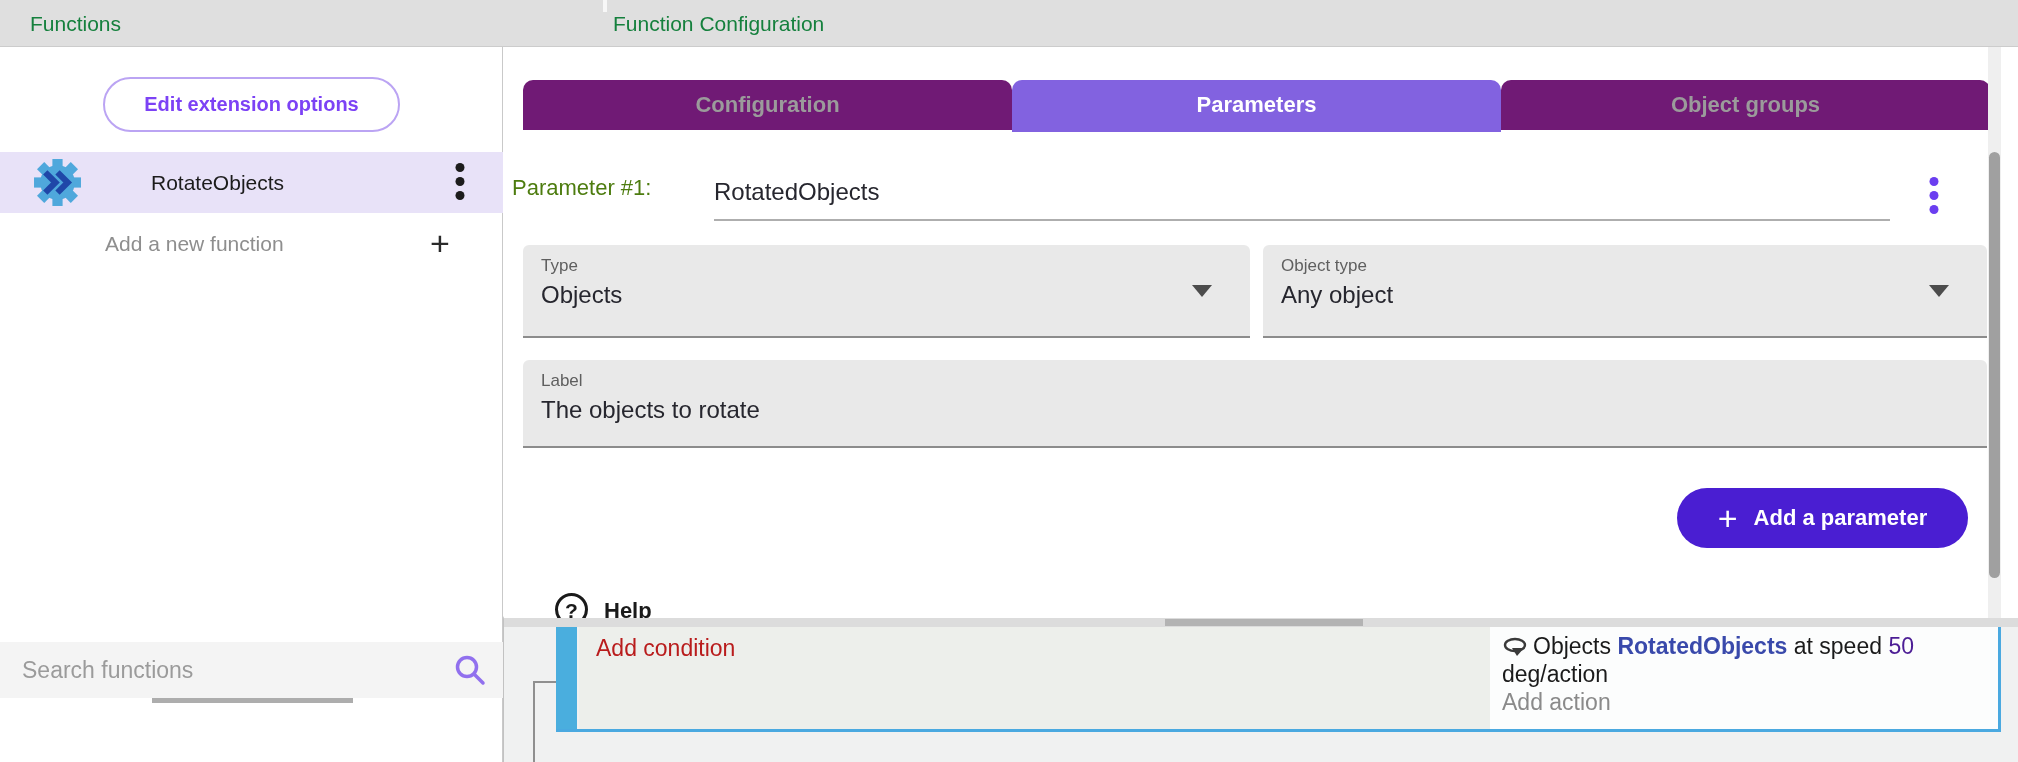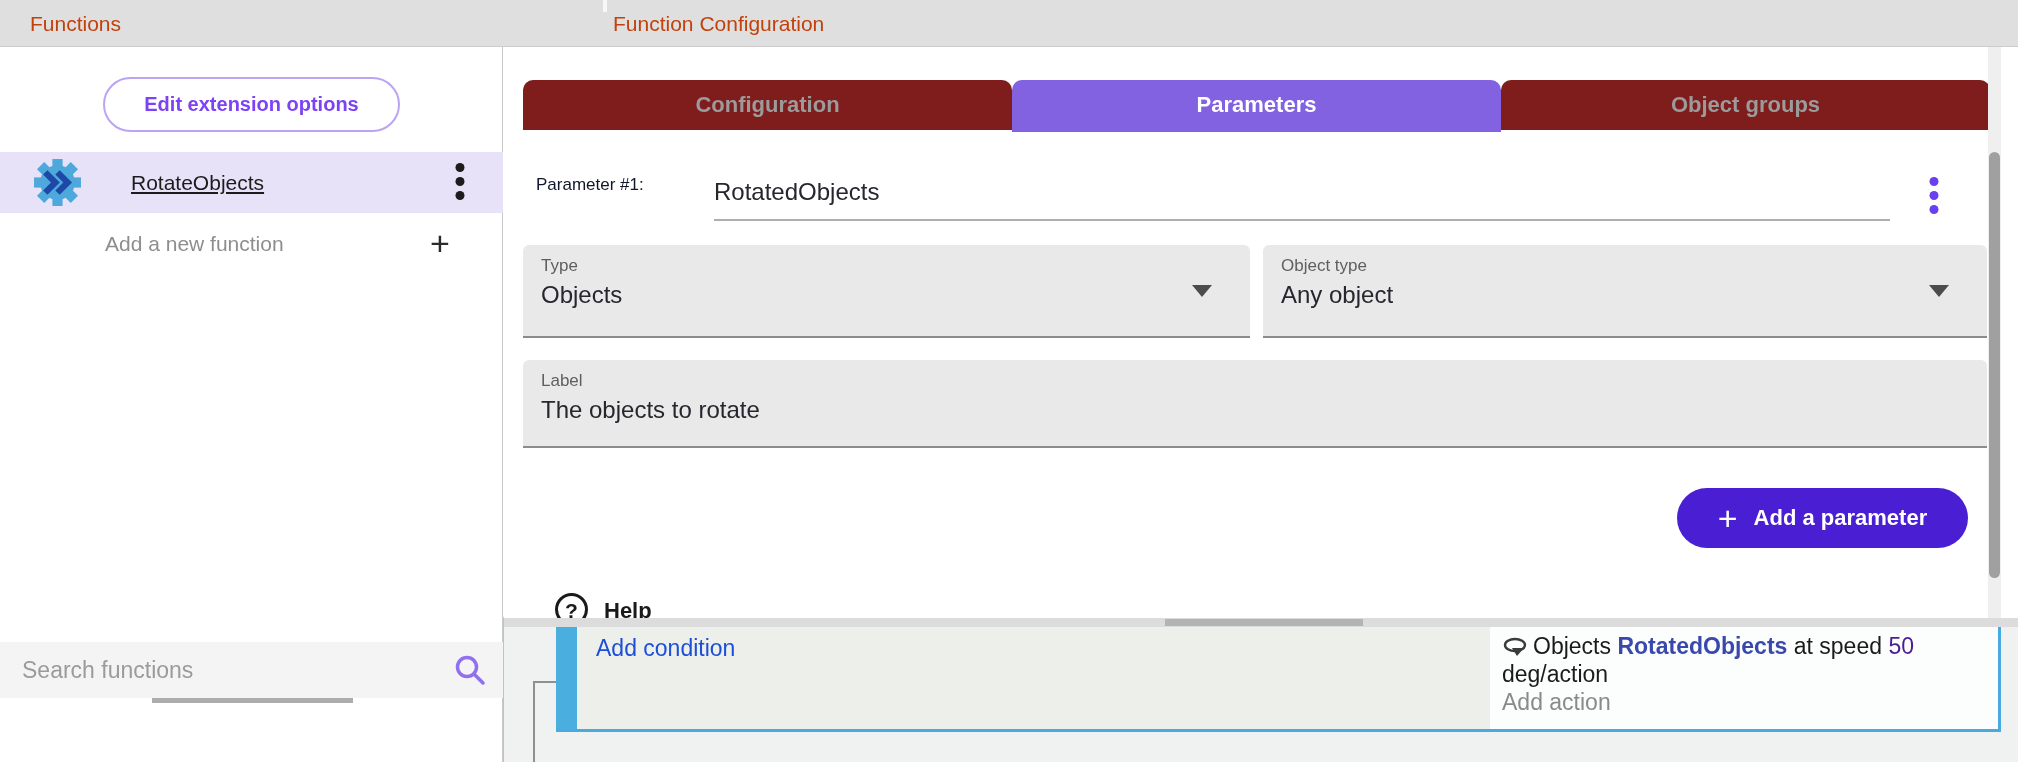--- a/index.html
+++ b/index.html
@@ -5,37 +5,37 @@
   * { margin:0; padding:0; box-sizing:border-box; }
   html,body { width:2018px; height:762px; }
   body {
     position:relative; overflow:hidden; background:#ffffff;
     font-family:"Liberation Sans", sans-serif; color:#26262e;
   }
   
   .top-header { position:absolute; left:0; top:0; width:2018px; height:47px;
     background:#dfdfdf; border-bottom:1px solid #cccccc; }
   .hdr-title { position:absolute; top:0; height:47px; line-height:47px;
-    font-size:21px; font-weight:500; color:#c2410c; white-space:nowrap; }
+    font-size:21px; font-weight:500; color:#15803d; white-space:nowrap; }
   .hdr-left  { left:30px; }
   .hdr-right { left:613px; }
   .hdr-sep { position:absolute; left:603px; top:0; width:4px; height:12px; background:#f7f7f7; }
 
   
   .sidebar { position:absolute; left:0; top:47px; width:503px; height:715px;
     background:#ffffff; border-right:1px solid #c9c9c9; }
   .edit-btn { position:absolute; left:103px; top:30px; width:297px; height:55px;
     border:2px solid #bba4f3; border-radius:30px; background:#fff;
     color:#7c42f5; font-weight:bold; font-size:20px; line-height:51px;
     text-align:center; cursor:pointer; }
   .fn-row { position:absolute; left:0; top:105px; width:503px; height:61px;
     background:#e8e2f8; }
   .fn-icon { position:absolute; left:33px; top:6px; width:49px; height:49px; }
-  .fn-name { position:absolute; left:131px; top:0; height:61px; line-height:61px;
-    font-size:21px; color:#1c1c1c;text-decoration:underline; }
+  .fn-name { position:absolute; left:151px; top:0; height:61px; line-height:61px;
+    font-size:21px; color:#1c1c1c; }
   .kebab { position:absolute; width:24px; height:44px; cursor:pointer; }
   .kebab i { position:absolute; left:50%; transform:translateX(-50%);
     border-radius:50%; display:block; }
   .kebab-dark { left:448px; top:9px; }
   .kebab-dark i { width:9px; height:9px; background:#1c1c1c; }
   .kebab-dark i:nth-child(1){top:2px} .kebab-dark i:nth-child(2){top:16px} .kebab-dark i:nth-child(3){top:30px}
   .add-fn-row { position:absolute; left:0; top:171px; width:528px; height:52px; cursor:pointer; }
   .add-fn-label { position:absolute; left:105px; top:0; height:52px; line-height:52px;
     font-size:21px; color:#8e8e8e; }
   .plus-glyph { position:absolute; left:430px; top:0; height:52px; line-height:50px;
@@ -53,24 +53,24 @@
   .behaviors span { position:absolute; left:22px; top:14px; font-size:23px;
     font-weight:500; color:#161616; }
   .sidebar-vthumb { position:absolute; left:503px; top:614px; width:10px; height:148px;
     background:#c2c2c2; border-radius:5px 5px 0 0; }
 
   
   .config { position:absolute; left:504px; top:47px; width:1484px; height:571px;
     background:#ffffff; overflow:hidden; }
   .tabbar { position:absolute; left:19px; top:33px; width:1467px; height:50px; display:flex; }
   .tab { flex:1 1 0; height:50px; line-height:50px; text-align:center;
-    font-size:22px; font-weight:bold; color:#9b9b9b; background:#7f1d1d;
+    font-size:22px; font-weight:bold; color:#9b9b9b; background:#701a75;
     border-radius:10px 10px 0 0; cursor:pointer; }
   .tab.active { background:#8262e0; color:#ffffff; height:52px; }
-  .param-label { position:absolute; left:32px; top:128px; font-size:17px; color:#0f172a; }
+  .param-label { position:absolute; left:8px; top:128px; font-size:22px; color:#4d7c0f; }
   .param-name-wrap { position:absolute; left:210px; top:118px; width:1176px; height:56px;
     border-bottom:2px solid #aeaeae; }
   .param-name-input { width:100%; height:100%; border:none; outline:none; background:transparent;
     font-size:24px; color:#26262e; font-family:"Liberation Sans",sans-serif; }
   .kebab-purple { left:1418px; top:130px; }
   .kebab-purple i { width:9px; height:9px; background:#6b3ef0; }
   .kebab-purple i:nth-child(1){top:0} .kebab-purple i:nth-child(2){top:14px} .kebab-purple i:nth-child(3){top:28px}
   .filled-field { position:absolute; background:#e9e9e9; border-radius:6px 6px 0 0;
     border-bottom:2px solid #8c8c8c; cursor:pointer; }
   .ff-label { position:absolute; left:18px; top:11px; font-size:17px; color:#5f5f5f; }
@@ -101,21 +101,21 @@
   .events-divider { position:absolute; left:0; top:0; width:1514px; height:9px; background:#dcdcdc; }
   .events-hthumb { position:absolute; left:661px; top:1px; width:198px; height:7px; background:#b3b3b3; }
   .tree-v { position:absolute; left:29px; top:63px; width:2px; height:81px; background:#8f8f8f; }
   .tree-h { position:absolute; left:29px; top:63px; width:24px; height:2px; background:#8f8f8f; }
   .event { position:absolute; left:52px; top:9px; width:1445px; height:105px;
     border-bottom:3px solid #4aa9e0; }
   .drag-handle { position:absolute; left:0; top:0; width:21px; height:102px;
     background:#4aaede; cursor:grab; }
   .cond-cell { position:absolute; left:23px; top:0; width:911px; height:102px;
     background:#edefeb; cursor:pointer; }
-  .cond-cell span { position:absolute; left:17px; top:8px; font-size:23px; color:#1d4ed8; }
+  .cond-cell span { position:absolute; left:17px; top:8px; font-size:23px; color:#b91c1c; }
   .act-cell { position:absolute; left:934px; top:0; width:511px; height:102px;
     background:#fcfdfd; border-right:3px solid #4aa9e0; padding:5px 0 0 12px;
     font-size:23px; line-height:28px; color:#1a1a1a; }
   .act-line1 { white-space:nowrap; cursor:pointer; }
   .act-obj { font-weight:bold; color:#3949ab; }
   .act-val { color:#4c1d95; }
   .act-line2 { cursor:pointer; }
   .add-action { color:#8a8a8a; cursor:pointer; }
   .rot-icon { display:inline-block; vertical-align:-2px; margin-right:4px; }
 </style>

